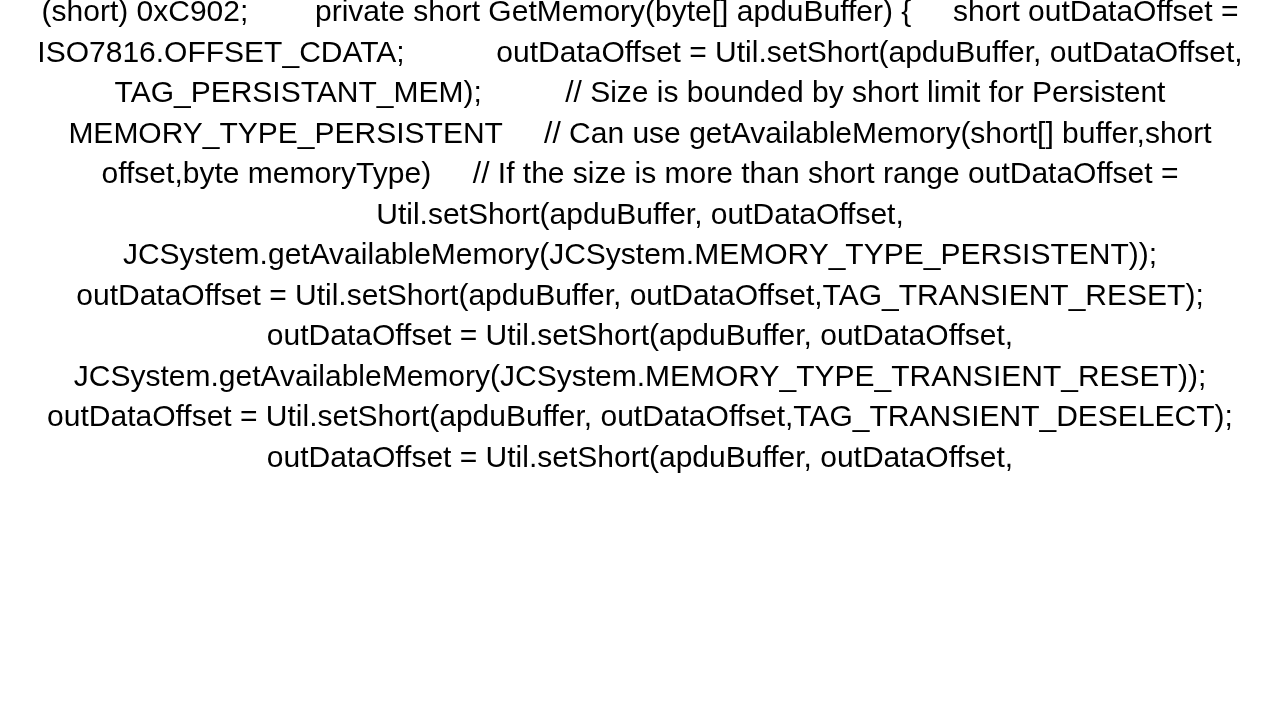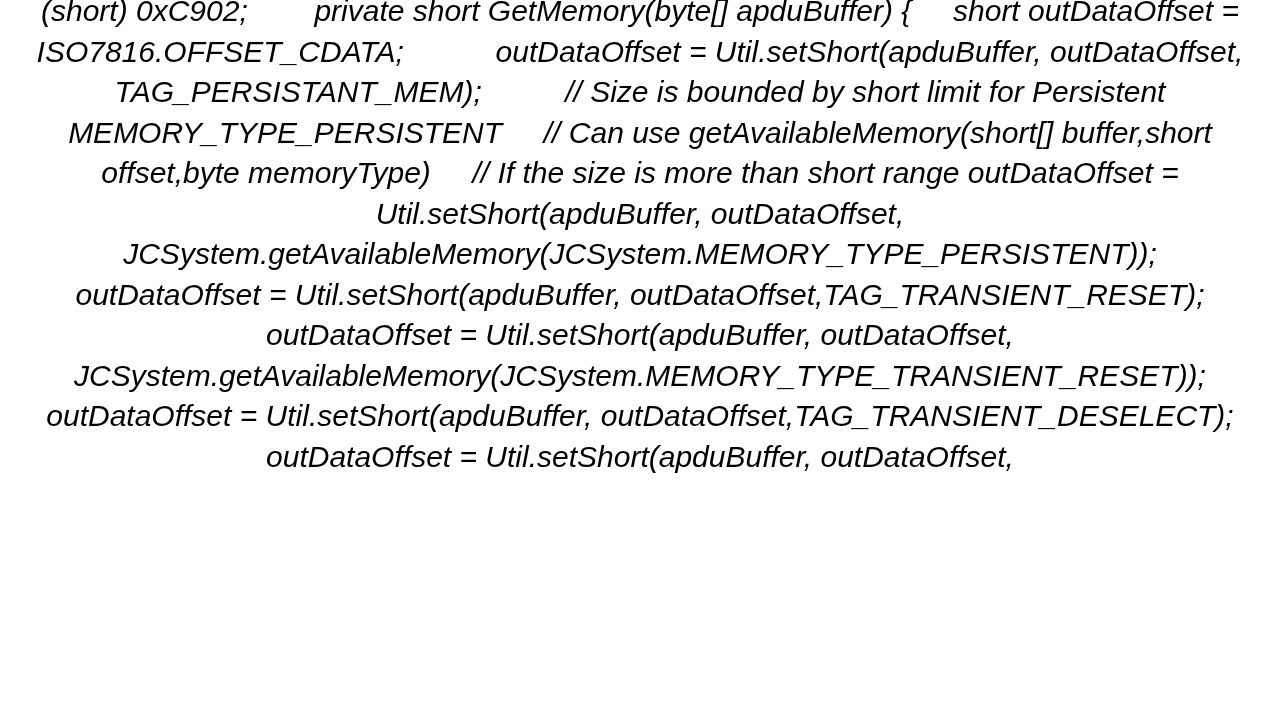--- a/index.html
+++ b/index.html
@@ -16,21 +16,20 @@
   }
 
   #code-viewport {
     position: absolute;
     left: 0;
     top: 0;
     width: 1280px;
     height: 720px;
     overflow: hidden;
     background: #ffffff;
-    font-style: italic;
   }
 
   #code-block {
     position: absolute;
     left: 0;
     
     top: -9px;
     width: 1280px;
     padding: 0 12px;
     box-sizing: border-box;

